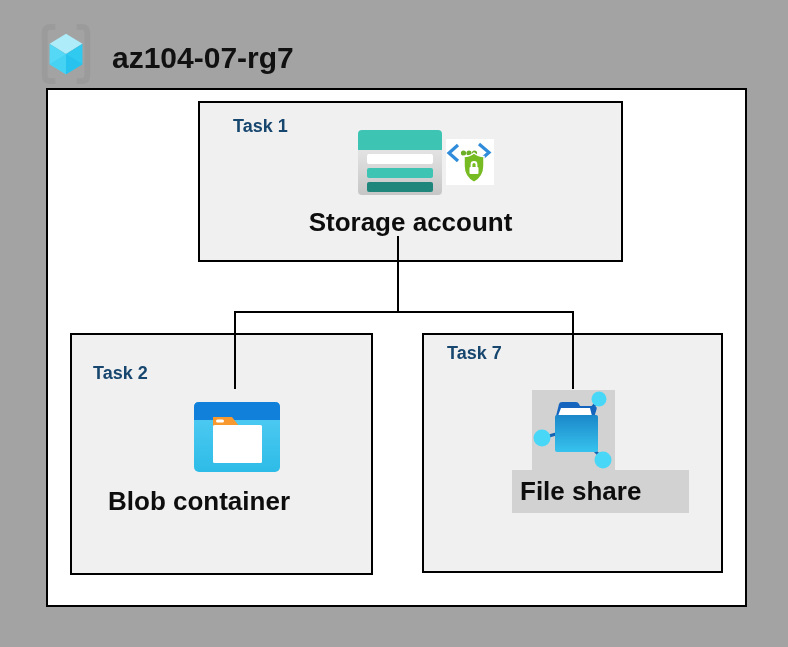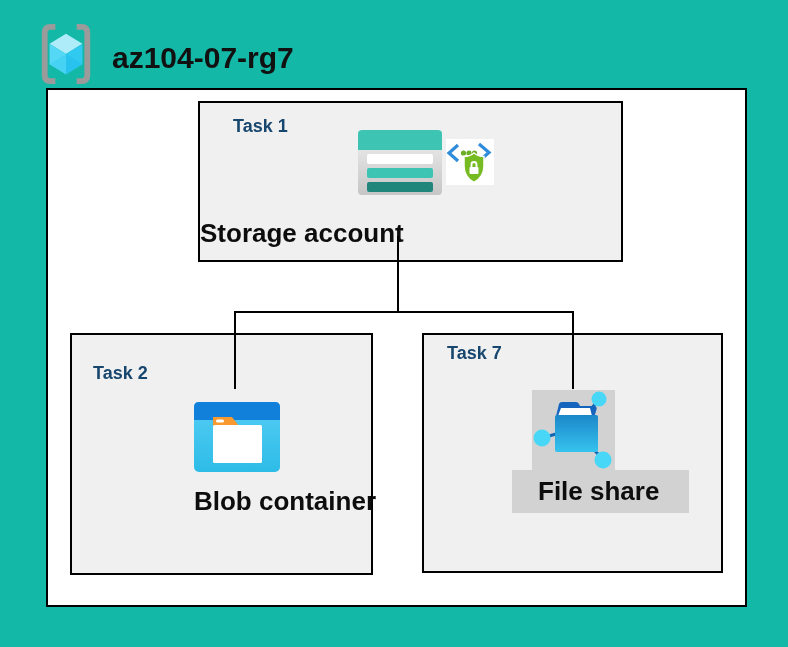--- a/index.html
+++ b/index.html
@@ -1,20 +1,20 @@
 <!DOCTYPE html>
 <html><head>
 <meta charset="utf-8">
 <style>
   html, body { margin: 0; padding: 0; background: #ffffff; }
   .canvas {
     position: relative;
     width: 788px;
     height: 647px;
-    background: #14b8a6;
+    background: #a3a3a3;
     font-family: "Liberation Sans", "DejaVu Sans", sans-serif;
     overflow: hidden;
   }
   .abs { position: absolute; }
 
   
   .rg-title {
     left: 112px; top: 41px;
     font-size: 30px; font-weight: 700; color: #111111;
     line-height: 34px; letter-spacing: 0px;
@@ -45,43 +45,43 @@
   }
   .task1 .task-label { left: 33px; top: 9px; }
   .task2 .task-label { left: 21px; top: 6px; margin-top: 18px; }
   .task3 .task-label { left: 23px; top: 4px; }
 
   .item-label {
     position: absolute;
     font-size: 26px; font-weight: 700; color: #0d0d0d;
     line-height: 28px; white-space: nowrap;
   }
-  .task1 .item-label { left: 0; top: 116px; width: 100%; }
-  .task2 .item-label { left: 36px; top: 152px; width: 268px; text-align: right; }
+  .task1 .item-label { left: 0; top: 105px; width: 100%; text-align: center; }
+  .task2 .item-label { left: 36px; top: 152px; width: 268px; text-align: left; }
 
   
   .storage-icon { left: 158px; top: 27px; }
   .sas-icon     { left: 246px; top: 36px; }
 
   
   .blob-icon { left: 122px; top: 67px; }
 
   
   .fs-icon-bg {
     left: 108px; top: 55px; width: 83px; height: 80px;
     background: #d2d2d2;
   }
   .fs-label-band {
     left: 88px; top: 135px; width: 177px; height: 43px;
     background: #d2d2d2;
   }
   .fs-label-band .item-label {
     position: static;
     display: block;
-    padding-left: 26px;
+    padding-left: 8px;
     line-height: 43px;
   }
 
   
   .connector { background: #000000; }
   .conn-trunk  { left: 397px; top: 236px; width: 2px;  height: 77px; }
   .conn-horiz  { left: 234px; top: 311px; width: 340px; height: 2px; }
   .conn-left   { left: 234px; top: 311px; width: 2px;  height: 78px; }
   .conn-right  { left: 572px; top: 311px; width: 2px;  height: 78px; }
 

